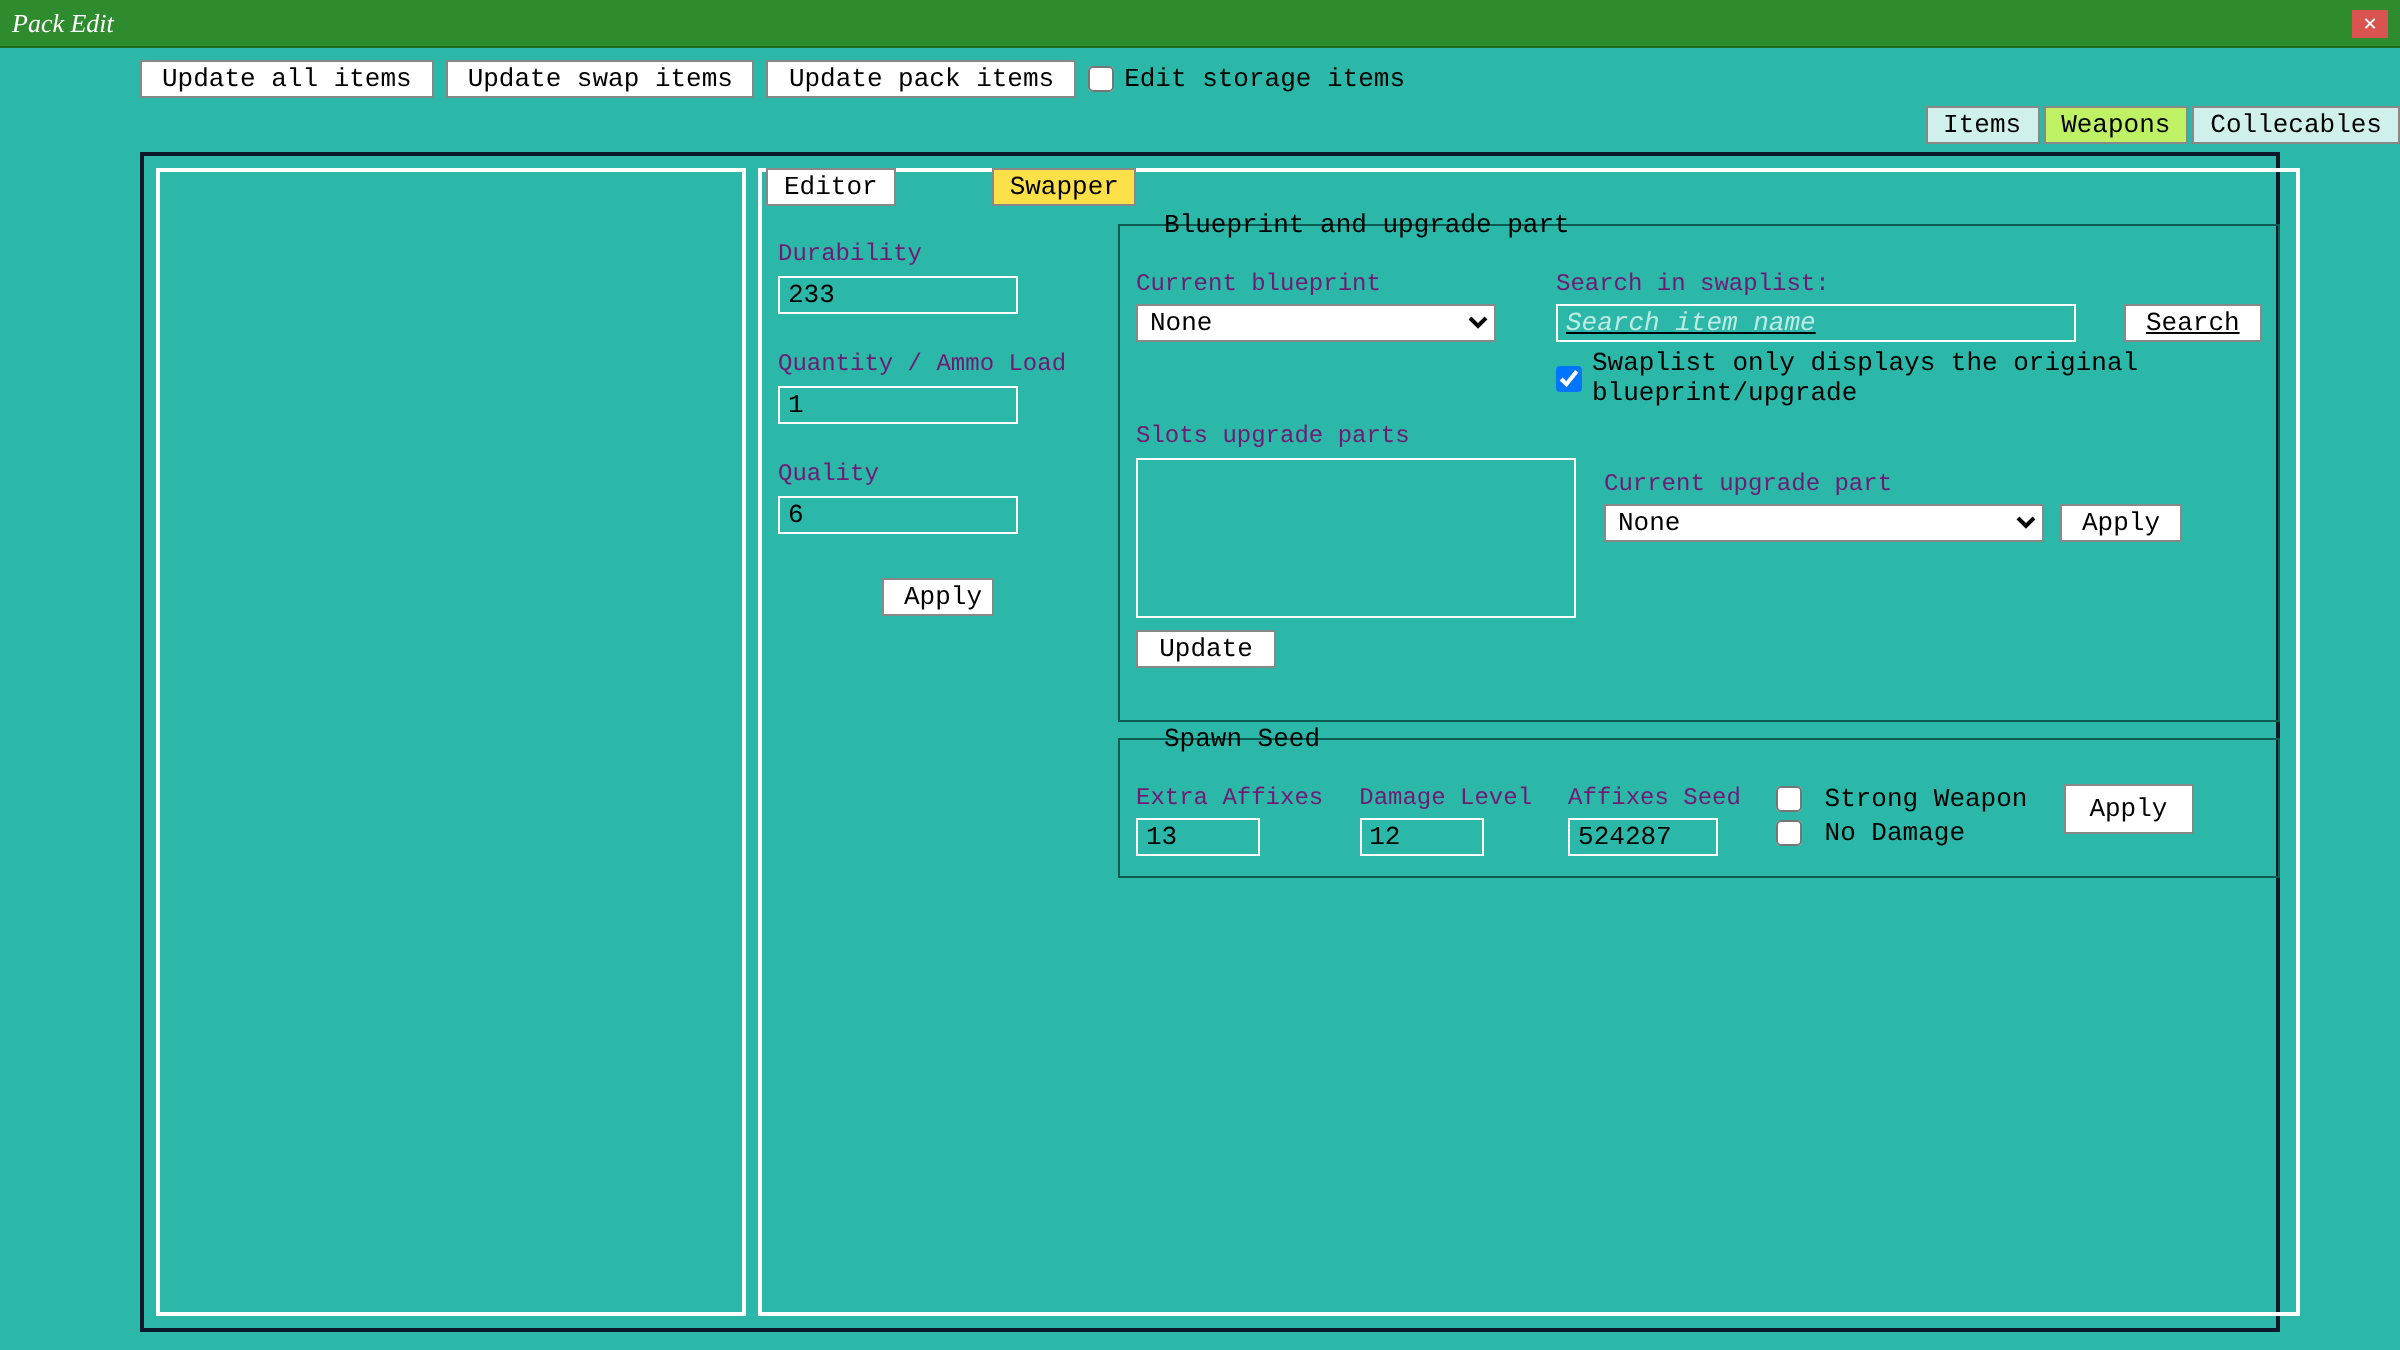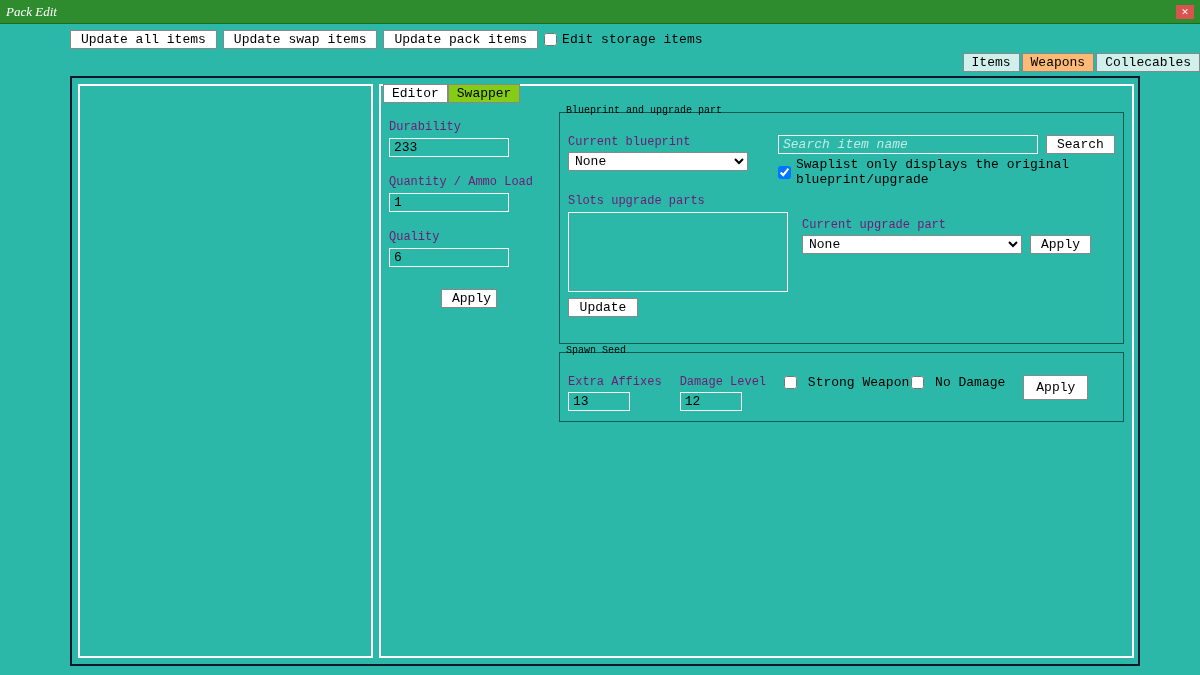--- a/index.html
+++ b/index.html
@@ -59,21 +59,21 @@
     gap: 2px;
     color: #000;
   }
   .main-tabs {
     padding: 0 0 0 70px;
     display: flex;
     gap: 2px;
     justify-content: flex-end;
   }
   .main-tab {
-    background: #fdba74;
+    background: #bef264;
     border: 1px solid #888;
     padding: 1px 8px;
     font-family: inherit;
     font-size: 13px;
     cursor: pointer;
   }
   .main-tab.inactive {
     background: #d0f0ec;
   }
   .content-wrap {
@@ -103,21 +103,22 @@
   }
   .sub-tab {
     background: #fff;
     border: 1px solid #888;
     padding: 1px 8px;
     font-family: inherit;
     font-size: 13px;
     cursor: pointer;
   }
   .sub-tab.inactive {
-    background: #84cc16;
+    background: #fde047;
+    margin-left: 48px;
   }
   .editor-body {
     margin-top: 20px;
     display: flex;
     gap: 10px;
   }
   .col-left {
     flex: 0 0 160px;
     display: flex;
     flex-direction: column;
@@ -162,23 +163,23 @@
     gap: 8px;
   }
   .groupbox {
     border: 1px solid #0d5c54;
     position: relative;
     padding: 22px 8px 10px 8px;
   }
   .group-title {
     position: absolute;
     top: -8px;
-    left: 4px;
+    left: 20px;
     color: #000;
-    font-size: 10px;
+    font-size: 13px;
     padding: 0 2px;
   }
   .bp-row {
     display: flex;
     gap: 30px;
     align-items: flex-start;
   }
   .bp-col { display: flex; flex-direction: column; gap: 3px; }
   .slots-area {
     display: flex;
@@ -194,21 +195,21 @@
   }
   .upgrade-col { display:flex; flex-direction:column; gap:3px; padding-top:6px;}
   .seed-row {
     display: flex;
     gap: 18px;
     align-items: flex-start;
   }
   .seed-col { display:flex; flex-direction:column; gap:3px; }
   .seed-input { width: 62px; }
   .aff-input { width: 75px; }
-  .chk-col { display:flex; flex-direction:row; gap:2px; font-size:13px; color:#000; }
+  .chk-col { display:flex; flex-direction:column; gap:2px; font-size:13px; color:#000; }
   .apply-btn-wrap { display:flex; align-items:center;}
   .center-btn { align-self: center; margin: 6px auto 16px auto; }
   input[type=checkbox] { margin: 0 3px 0 0; vertical-align: middle; }
 </style>
 </head>
 <body>
 
 <div class="titlebar">
   <span>Pack Edit</span>
   <span class="close-btn">✕</span>
@@ -260,21 +261,22 @@
           <span class="group-title">Blueprint and upgrade part</span>
 
           <div class="bp-row">
             <div class="bp-col">
               <span class="field-label">Current blueprint</span>
               <select class="select-input">
                 <option>None</option>
               </select>
             </div>
             <div class="bp-col" style="flex:1">
-              <div style="display:flex; gap:8px; align-items:center;">
+              <span class="field-label">Search in swaplist:</span>
+              <div style="display:flex; gap:24px; align-items:center;text-decoration:underline;">
                 <input class="search-input" placeholder="Search item name" style="">
                 <button class="btn">Search</button>
               </div>
               <label class="checkbox-row">
                 <input type="checkbox" checked="" style="">
                 <span>Swaplist only displays the original blueprint/upgrade</span>
               </label>
             </div>
           </div>
 
@@ -301,20 +303,24 @@
           <span class="group-title">Spawn Seed</span>
           <div class="seed-row">
             <div class="seed-col">
               <span class="field-label">Extra Affixes</span>
               <input class="text-input seed-input" value="13" style="">
             </div>
             <div class="seed-col">
               <span class="field-label">Damage Level</span>
               <input class="text-input seed-input" value="12" style="">
             </div>
+            <div class="seed-col">
+              <span class="field-label">Affixes Seed</span>
+              <input class="text-input aff-input" value="524287" style="">
+            </div>
             <div class="chk-col">
               <label>
                 <input type="checkbox" style="">
                 <span>Strong Weapon</span>
               </label>
               <label>
                 <input type="checkbox" style="">
                 <span>No Damage</span>
               </label>
             </div>

